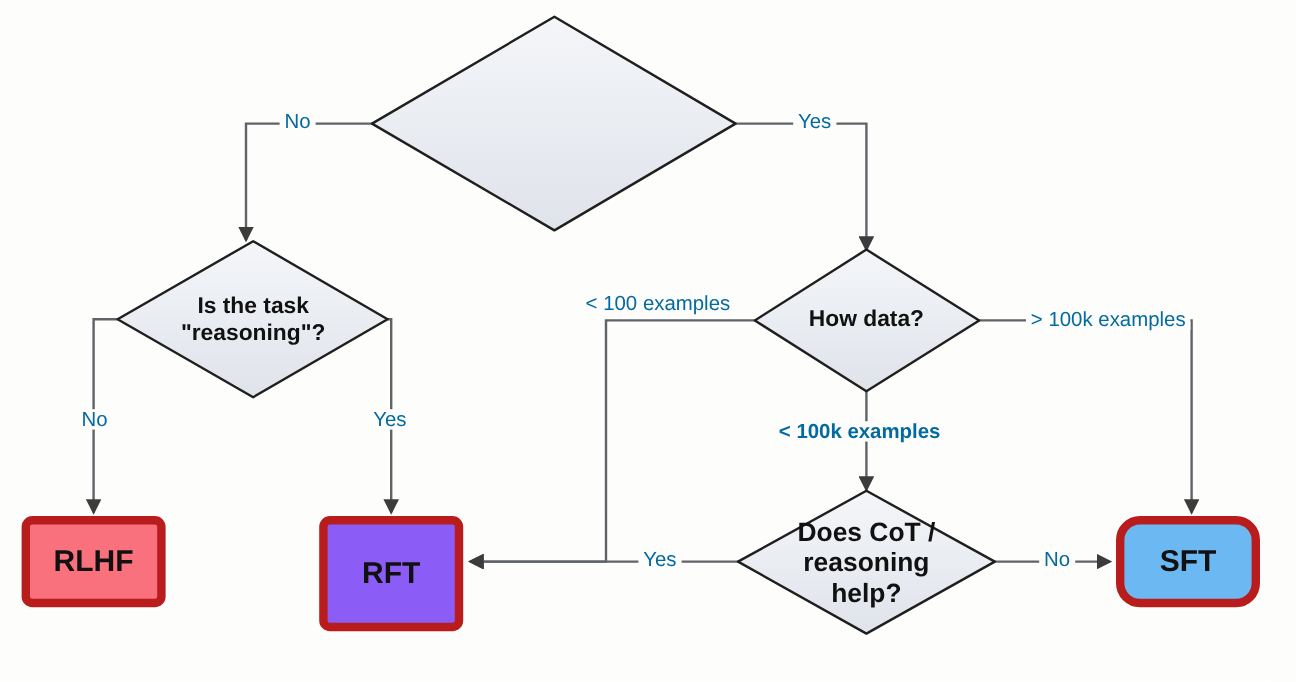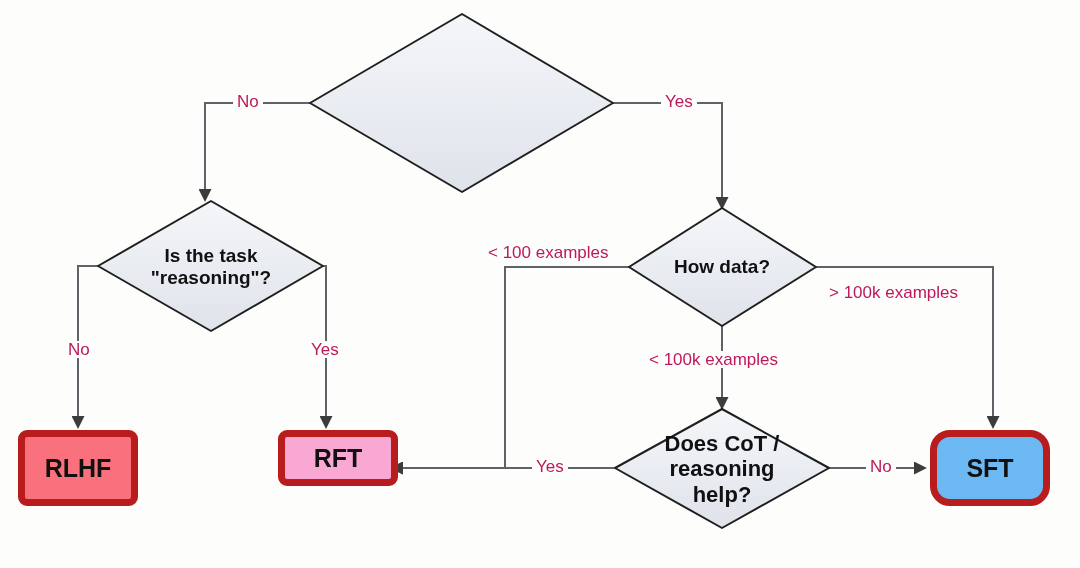--- a/index.html
+++ b/index.html
@@ -58,21 +58,21 @@
     align-items: center;
     justify-content: center;
     font-weight: bold;
     font-size: 25px;
     color: #111111;
     box-sizing: border-box;
   }
   .edge-label {
     position: absolute;
     font-size: 17px;
-    color: #be185d;
+    color: #0369a1;
     background: #fdfdfb;
     padding: 0 4px;
     white-space: nowrap;
     line-height: 1;
     text-align: right;
   }
 </style>
 </head>
 <body>
 
@@ -121,35 +121,35 @@
 "reasoning"?</div>
 
   <div class="node-label diamond-label" style="left:644px; top:249px; width:156px; height:36px;">How data?</div>
 
   <div class="node-label diamond-label small" style="left:638px; top:434px; width:168px; height:70px;">Does CoT /
 reasoning
 help?</div>
 
   <div class="term-box" style="left:18px; top:430px; width:120px; height:76px; background:#f9717c;">RLHF</div>
 
-  <div class="term-box" style="left:278px; top:430px; width:120px; height:56px; background:#f9a8d4;">RFT</div>
+  <div class="term-box" style="left:266px; top:430px; width:120px; height:96px; background:#8b5cf6;">RFT</div>
 
   <div class="term-box" style="left:930px; top:430px; width:120px; height:76px; background:#6cb8f2;border-radius:20px;">SFT</div>
 
   <div class="edge-label" style="left:233px; top:93px;">No</div>
 
   <div class="edge-label" style="left:661px; top:93px;">Yes</div>
 
   <div class="edge-label" style="left:64px; top:341px;">No</div>
 
   <div class="edge-label" style="left:307px; top:341px;">Yes</div>
 
   <div class="edge-label" style="left:484px; top:244px;">&lt; 100 examples</div>
 
-  <div class="edge-label" style="left:825px; top:258px;margin-top:26px;">&gt; 100k examples</div>
+  <div class="edge-label" style="left:855px; top:258px;">&gt; 100k examples</div>
 
-  <div class="edge-label" style="left:645px; top:351px;">&lt; 100k examples</div>
+  <div class="edge-label" style="left:645px; top:351px;font-weight:bold;">&lt; 100k examples</div>
 
   <div class="edge-label" style="left:532px; top:458px;">Yes</div>
 
   <div class="edge-label" style="left:866px; top:458px;">No</div>
 
 </div>
 
 </body></html>

